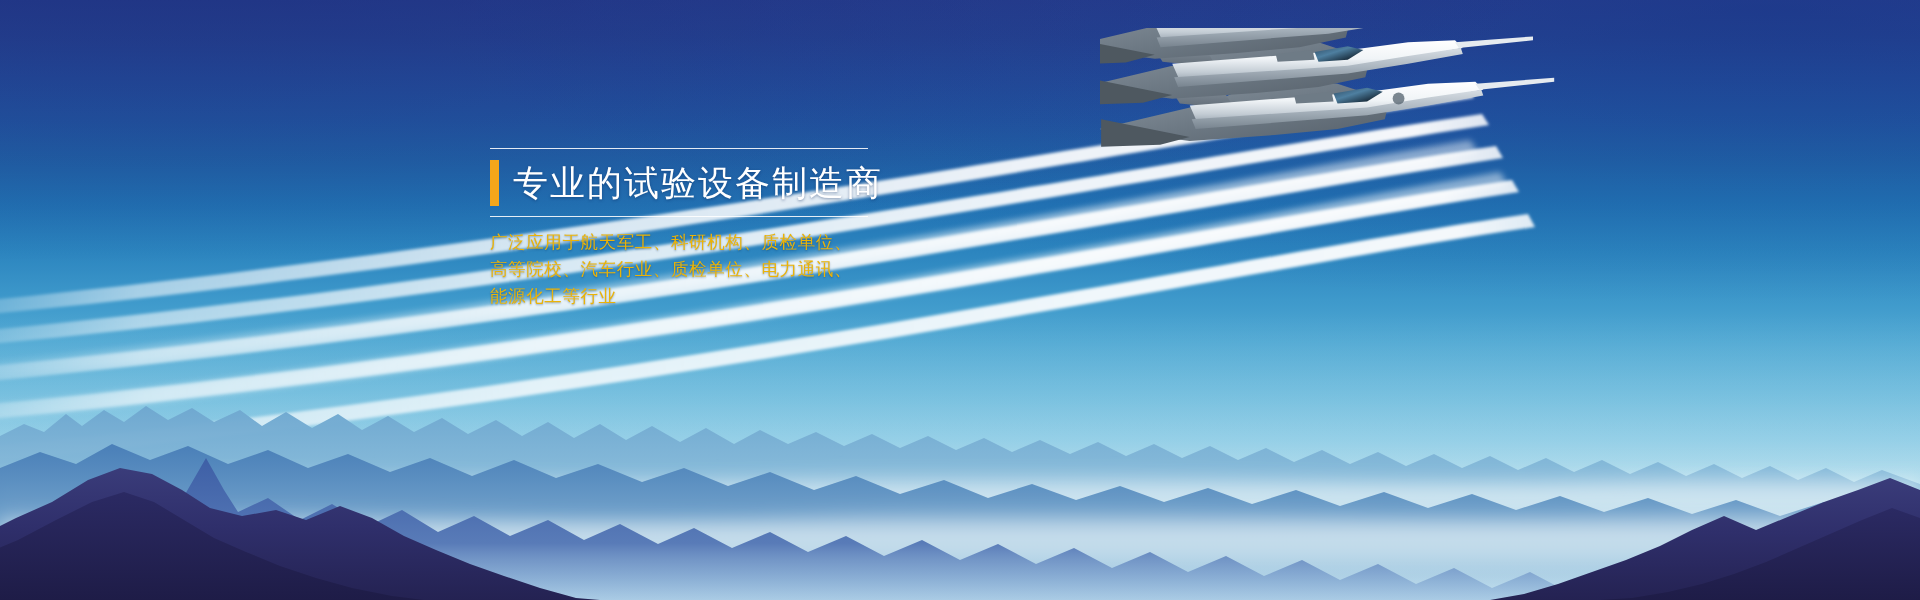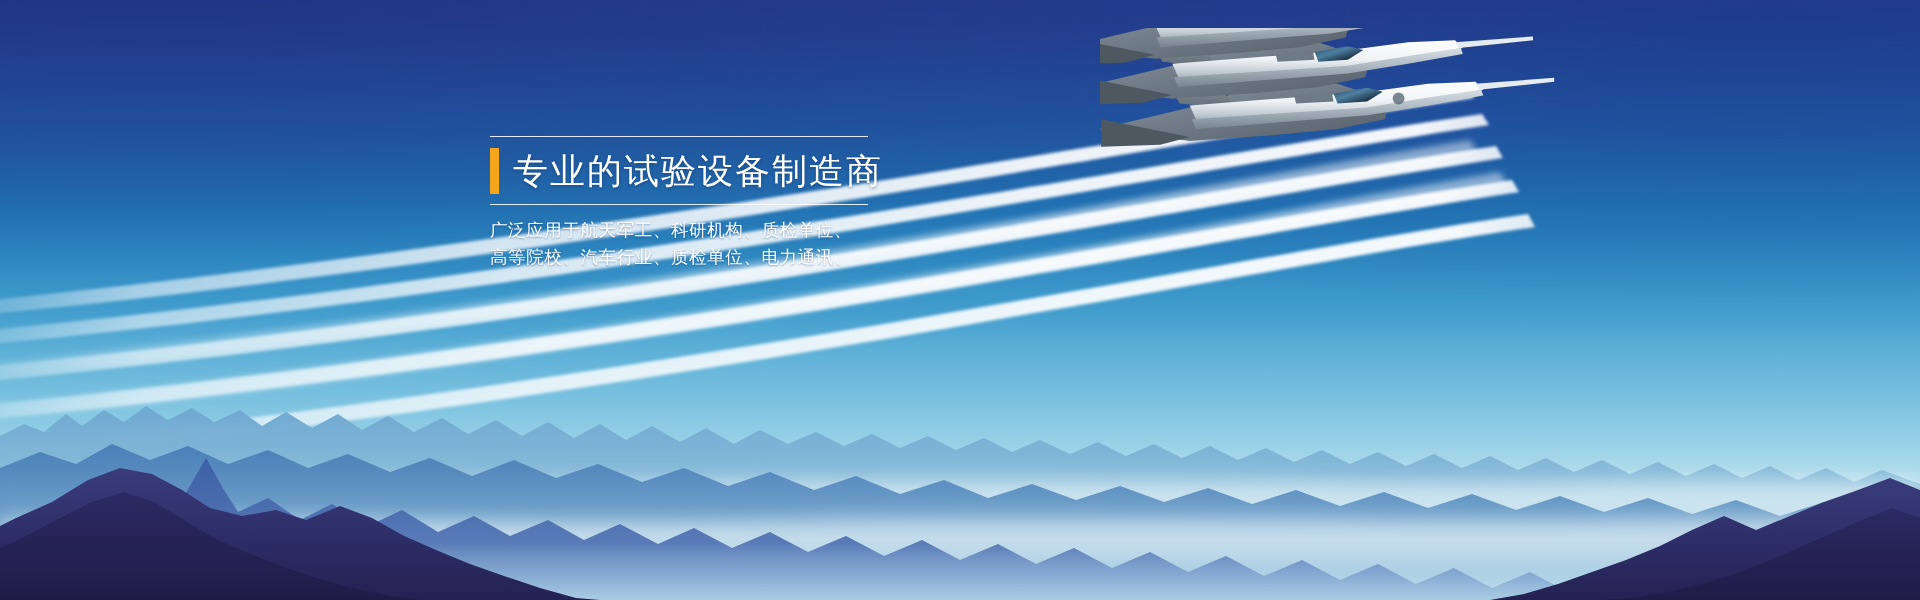--- a/index.html
+++ b/index.html
@@ -57,21 +57,21 @@
   .jets { position:absolute; left:1100px; top:28px; width:820px; height:300px; }
   .jets svg { display:block; width:820px; height:300px; }
 
   
   .mountains { position:absolute; left:0; right:0; bottom:0; height:260px; }
   .mountains svg { display:block; width:1920px; height:260px; }
 
   
   .copy {
     position:absolute;
-    left:490px; top:136px;
+    left:490px; top:148px;
     width:420px;
   }
   .rule {
     width:378px; height:1px;
     background:rgba(255,255,255,0.88);
   }
   .headline-row {
     display:flex; align-items:center;
     margin:11px 0 10px 0;
     height:46px;
@@ -87,21 +87,21 @@
     font-size:35px;
     line-height:44px;
     letter-spacing:2px;
     font-weight:400;
     white-space:nowrap;
     text-shadow:0 1px 3px rgba(10,40,90,0.45);
   }
   .subtitle {
     margin-top:12px;
     margin-left:0;
-    color:#ffffff;
+    color:#eab308;
     font-size:17.5px;
     line-height:27px;
     letter-spacing:0.6px;
     text-shadow:0 1px 2px rgba(10,45,95,0.40);
   }
   .subtitle div { white-space:nowrap; }
 </style>
 </head>
 <body>
 
@@ -306,17 +306,18 @@
     <div class="headline-row">
       <span class="accent-bar"></span>
       <span class="headline">专业的试验设备制造商</span>
     </div>
 
     <div class="rule"></div>
 
     <div class="subtitle">
       <div>广泛应用于航天军工、科研机构、质检单位、</div>
       <div>高等院校、汽车行业、质检单位、电力通讯、</div>
+      <div>能源化工等行业</div>
     </div>
 
   </div>
 
 </div>
 
 </body></html>

